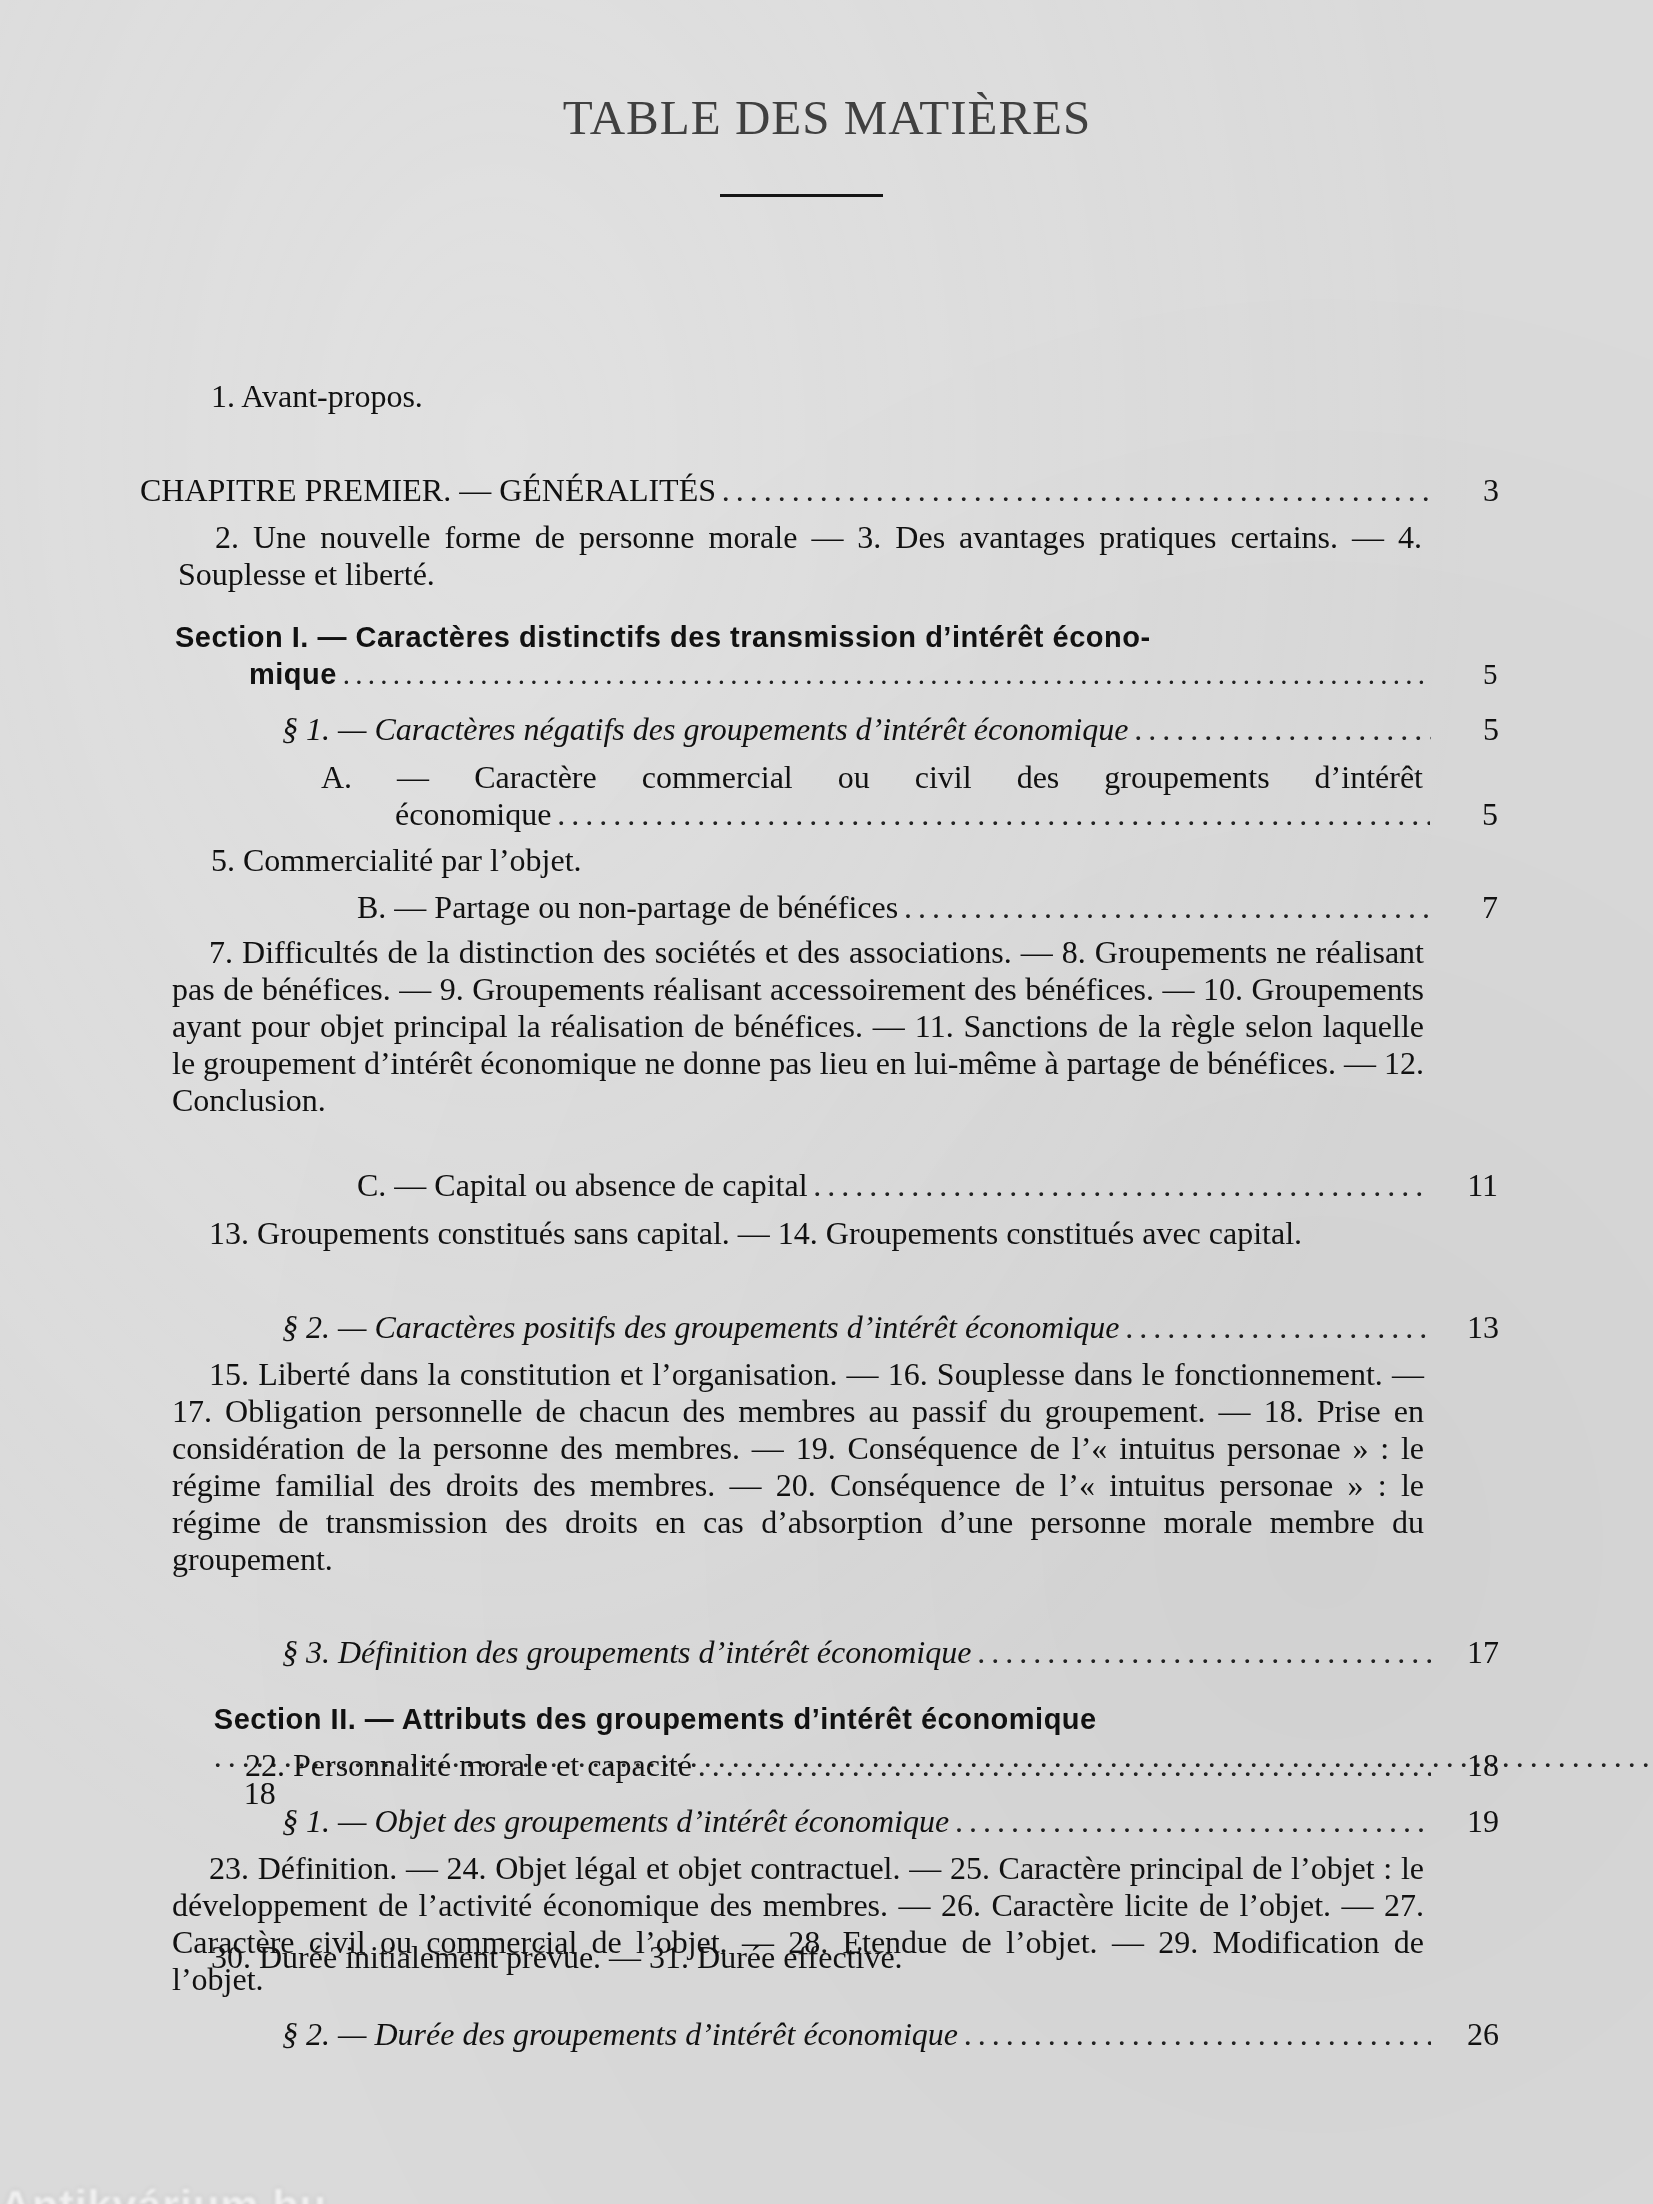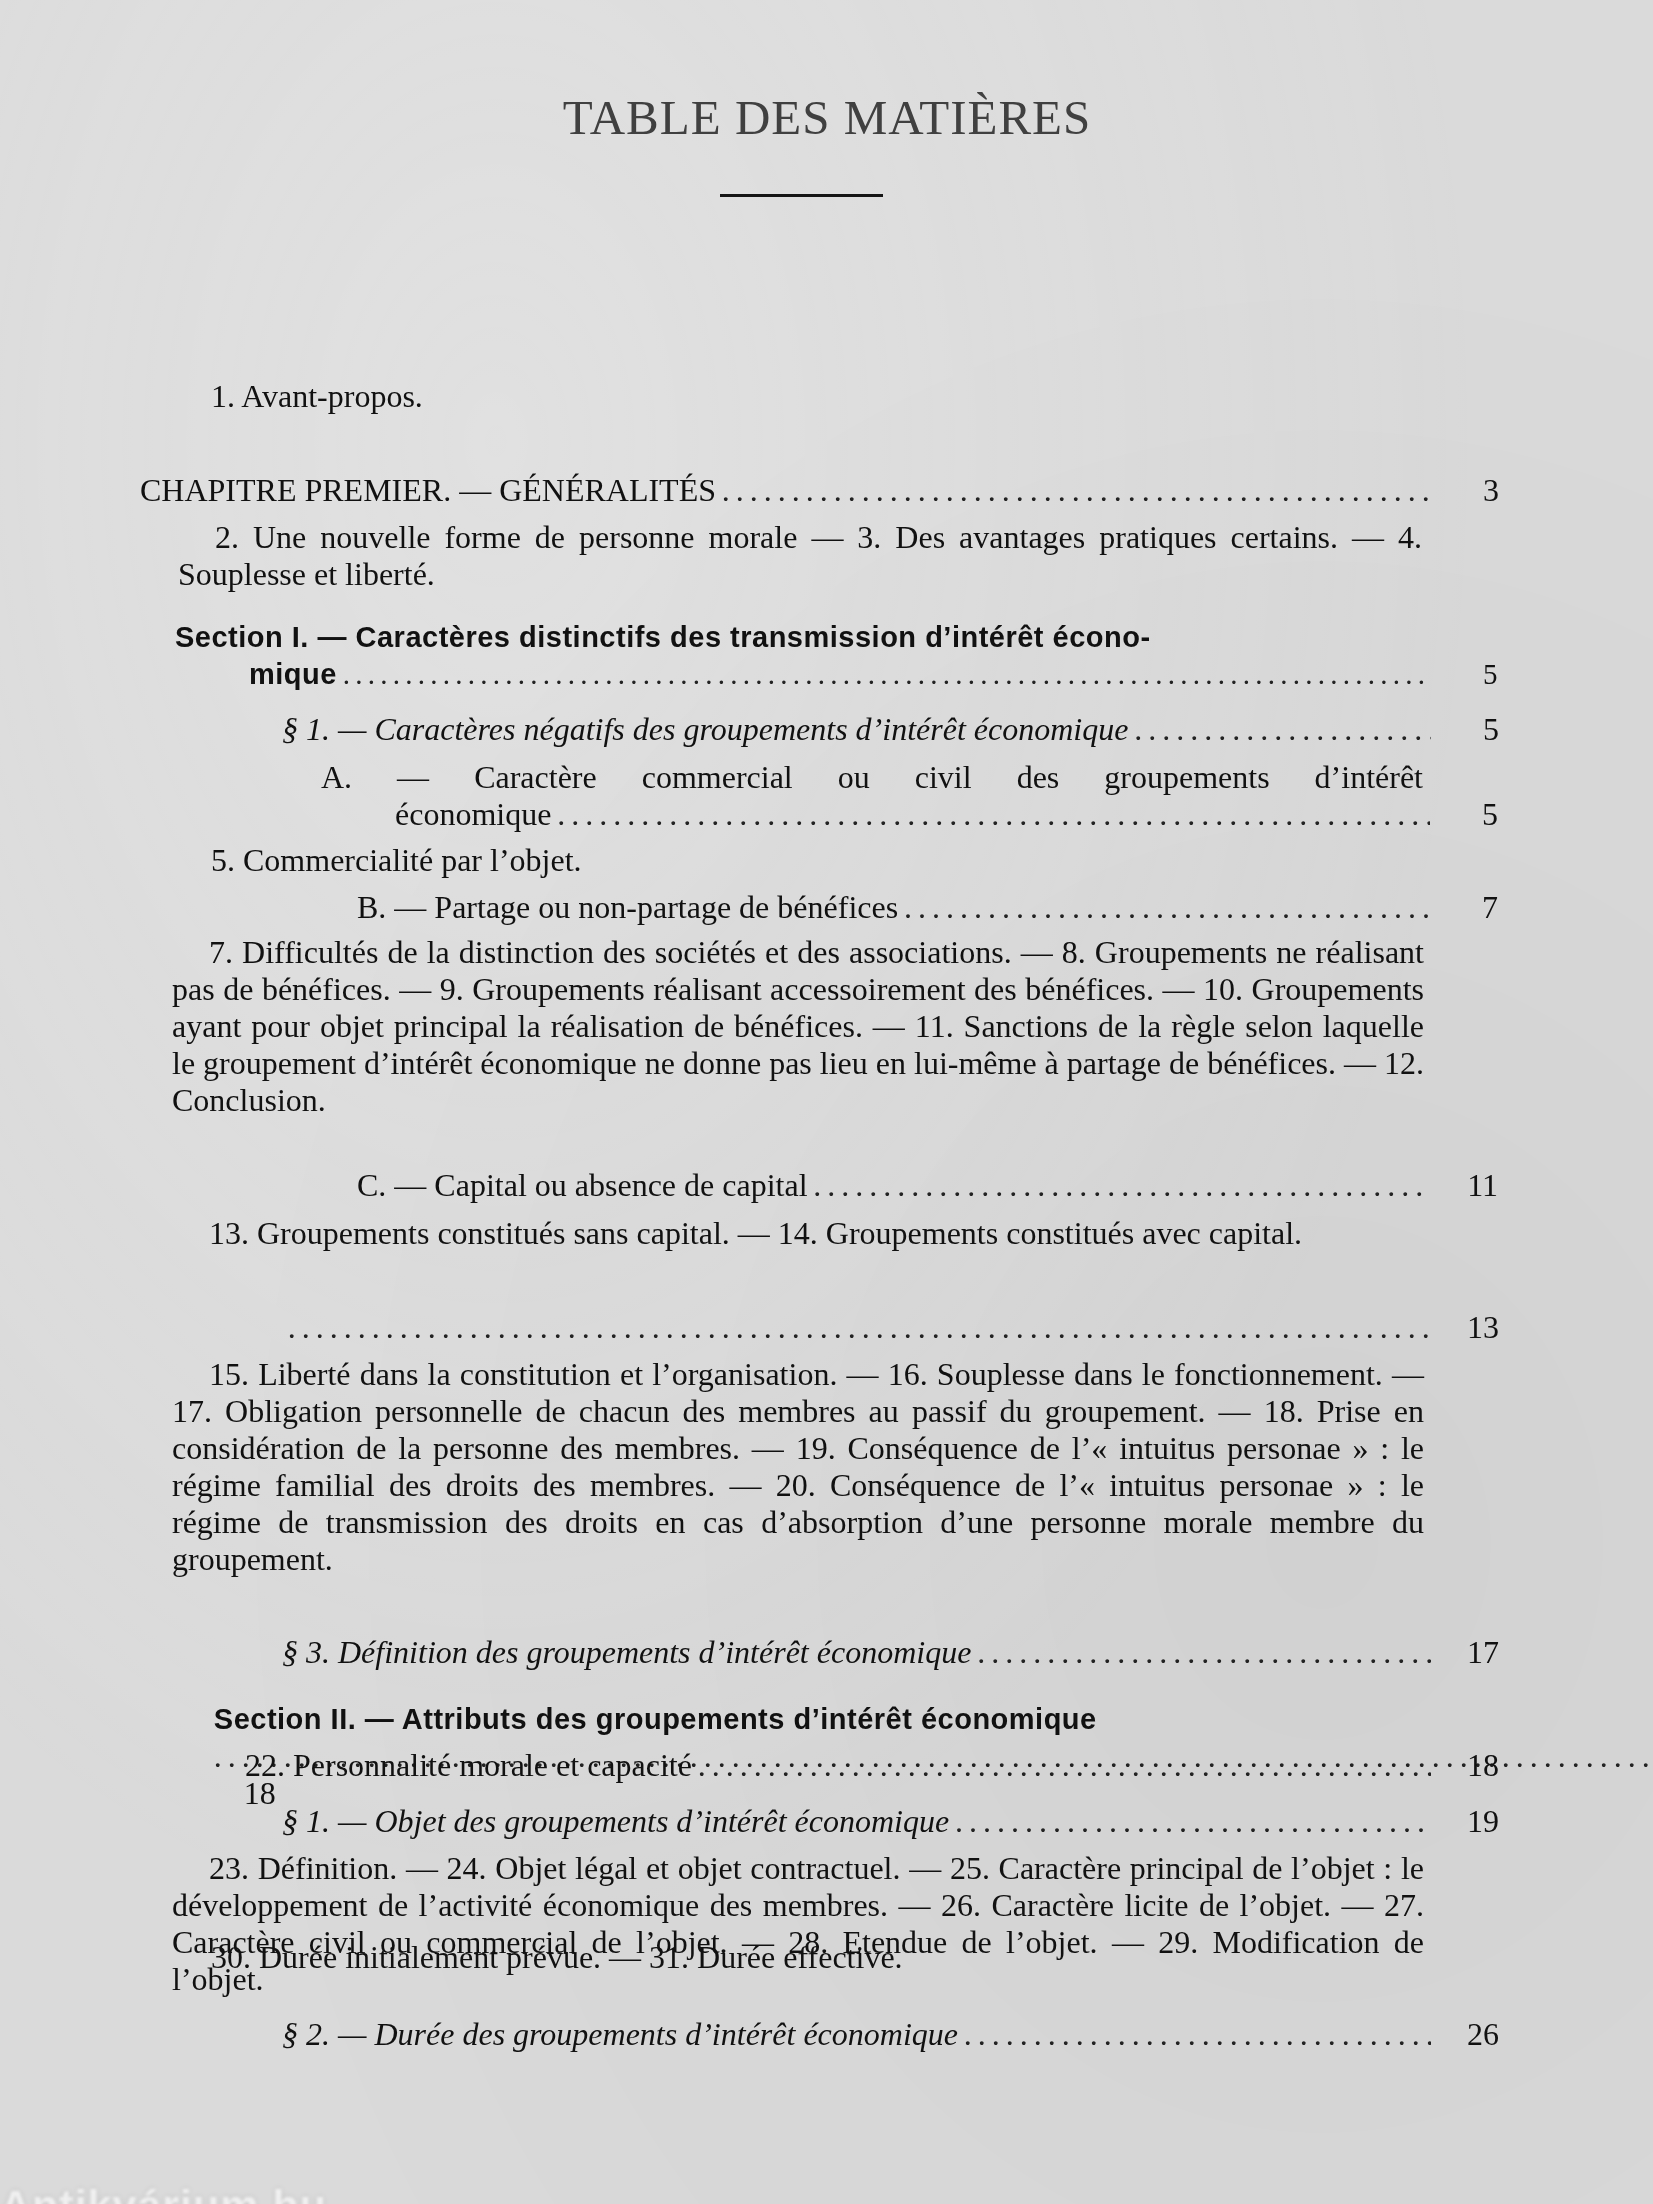--- a/index.html
+++ b/index.html
@@ -96,20 +96,21 @@
 
   <div class="toc" style="left:321px; width:1141px; top:1167px;">
     <span class="t">C. — Capital ou absence de capital</span>
     <span class="dots"></span>
     <span class="pg">11</span>
   </div>
 
   <div class="para" style="left:172px; width:1252px; top:1215px; text-indent:37px;">13. Groupements constitués sans capital. — 14. Groupements constitués avec capital.</div>
 
   <div class="toc" style="left:246px; width:1217px; top:1309px;">
+    <span class="t ital">§ 2. — Caractères positifs des groupements d’intérêt économique</span>
     <span class="dots"></span>
     <span class="pg">13</span>
   </div>
 
   <div class="para" style="left:172px; width:1252px; top:1356px; text-indent:37px;">15. Liberté dans la constitution et l’organisation. — 16. Souplesse dans le fonctionnement. — 17. Obligation personnelle de chacun des membres au passif du groupement. — 18. Prise en considération de la personne des membres. — 19. Conséquence de l’« intuitus personae » : le régime familial des droits des membres. — 20. Conséquence de l’« intuitus personae » : le régime de transmission des droits en cas d’absorption d’une personne morale membre du groupement.</div>
 
   <div class="toc" style="left:246px; width:1217px; top:1634px;">
     <span class="t ital">§ 3. Définition des groupements d’intérêt économique</span>
     <span class="dots"></span>
     <span class="pg">17</span>

